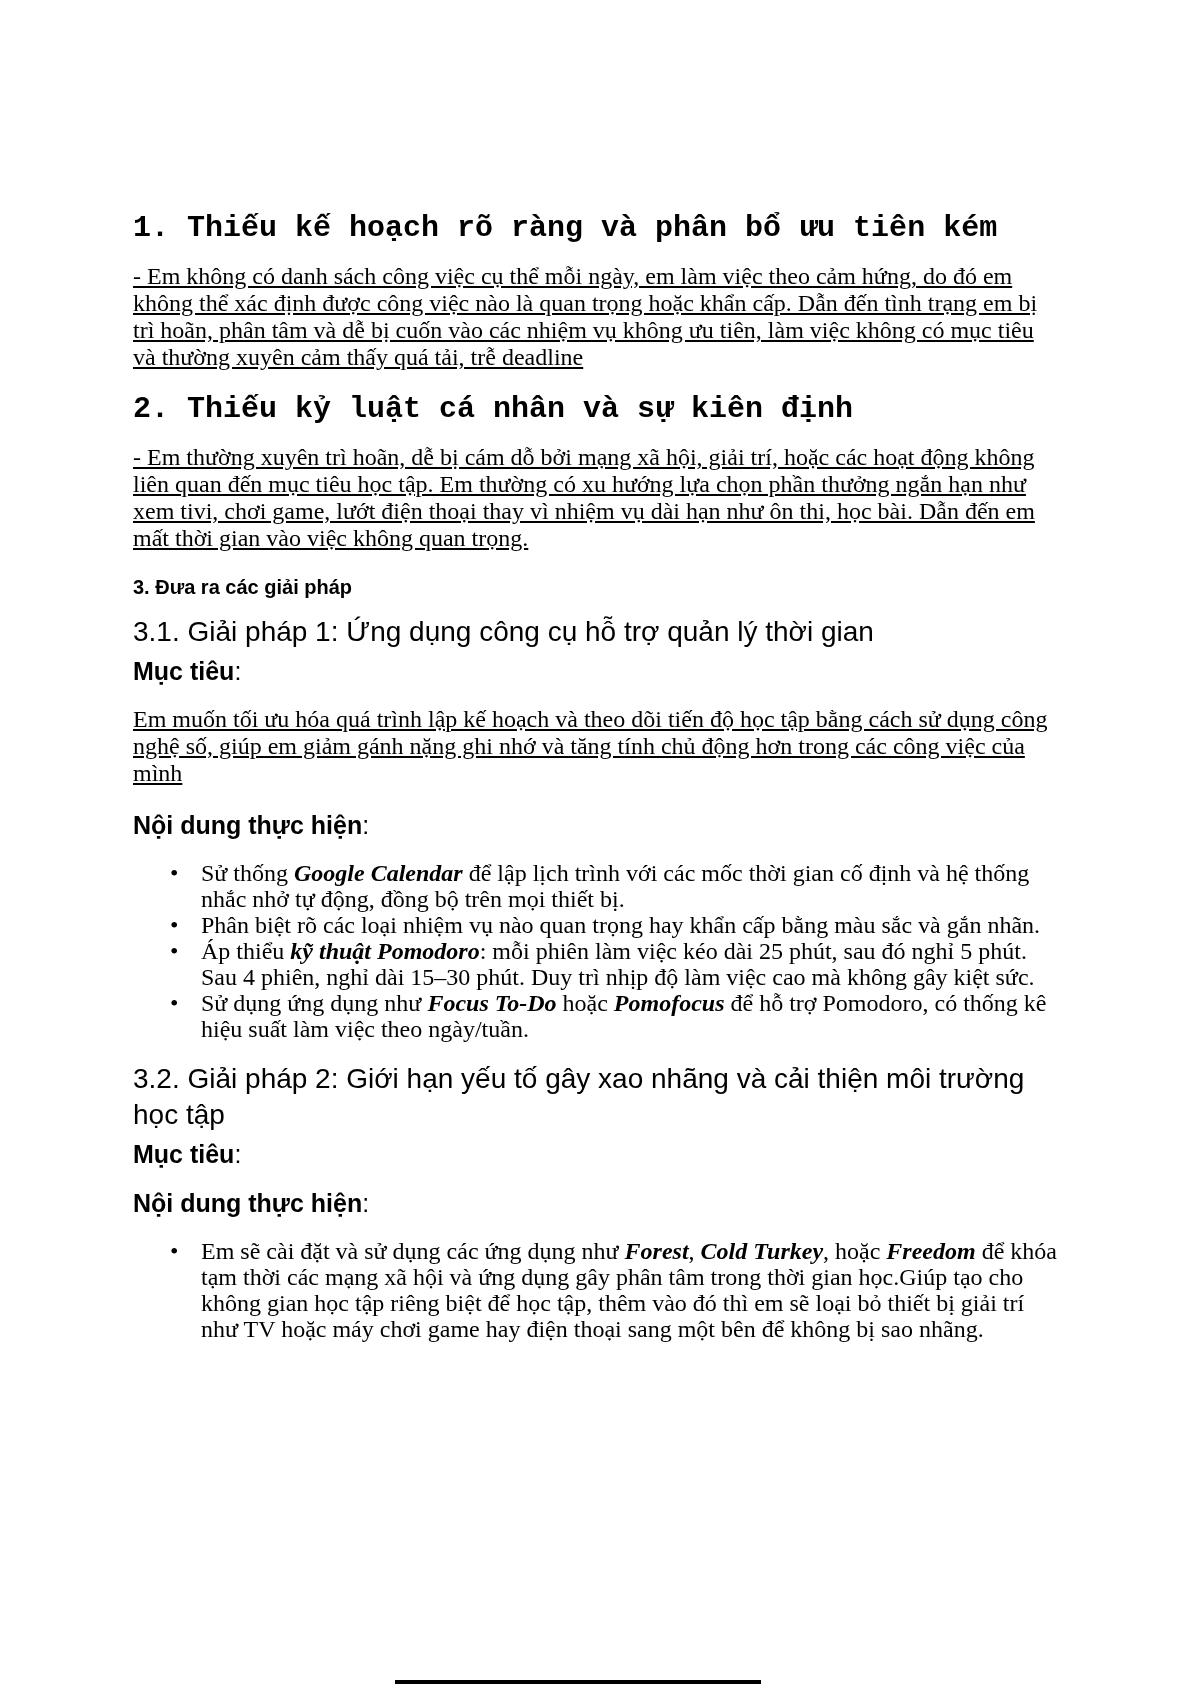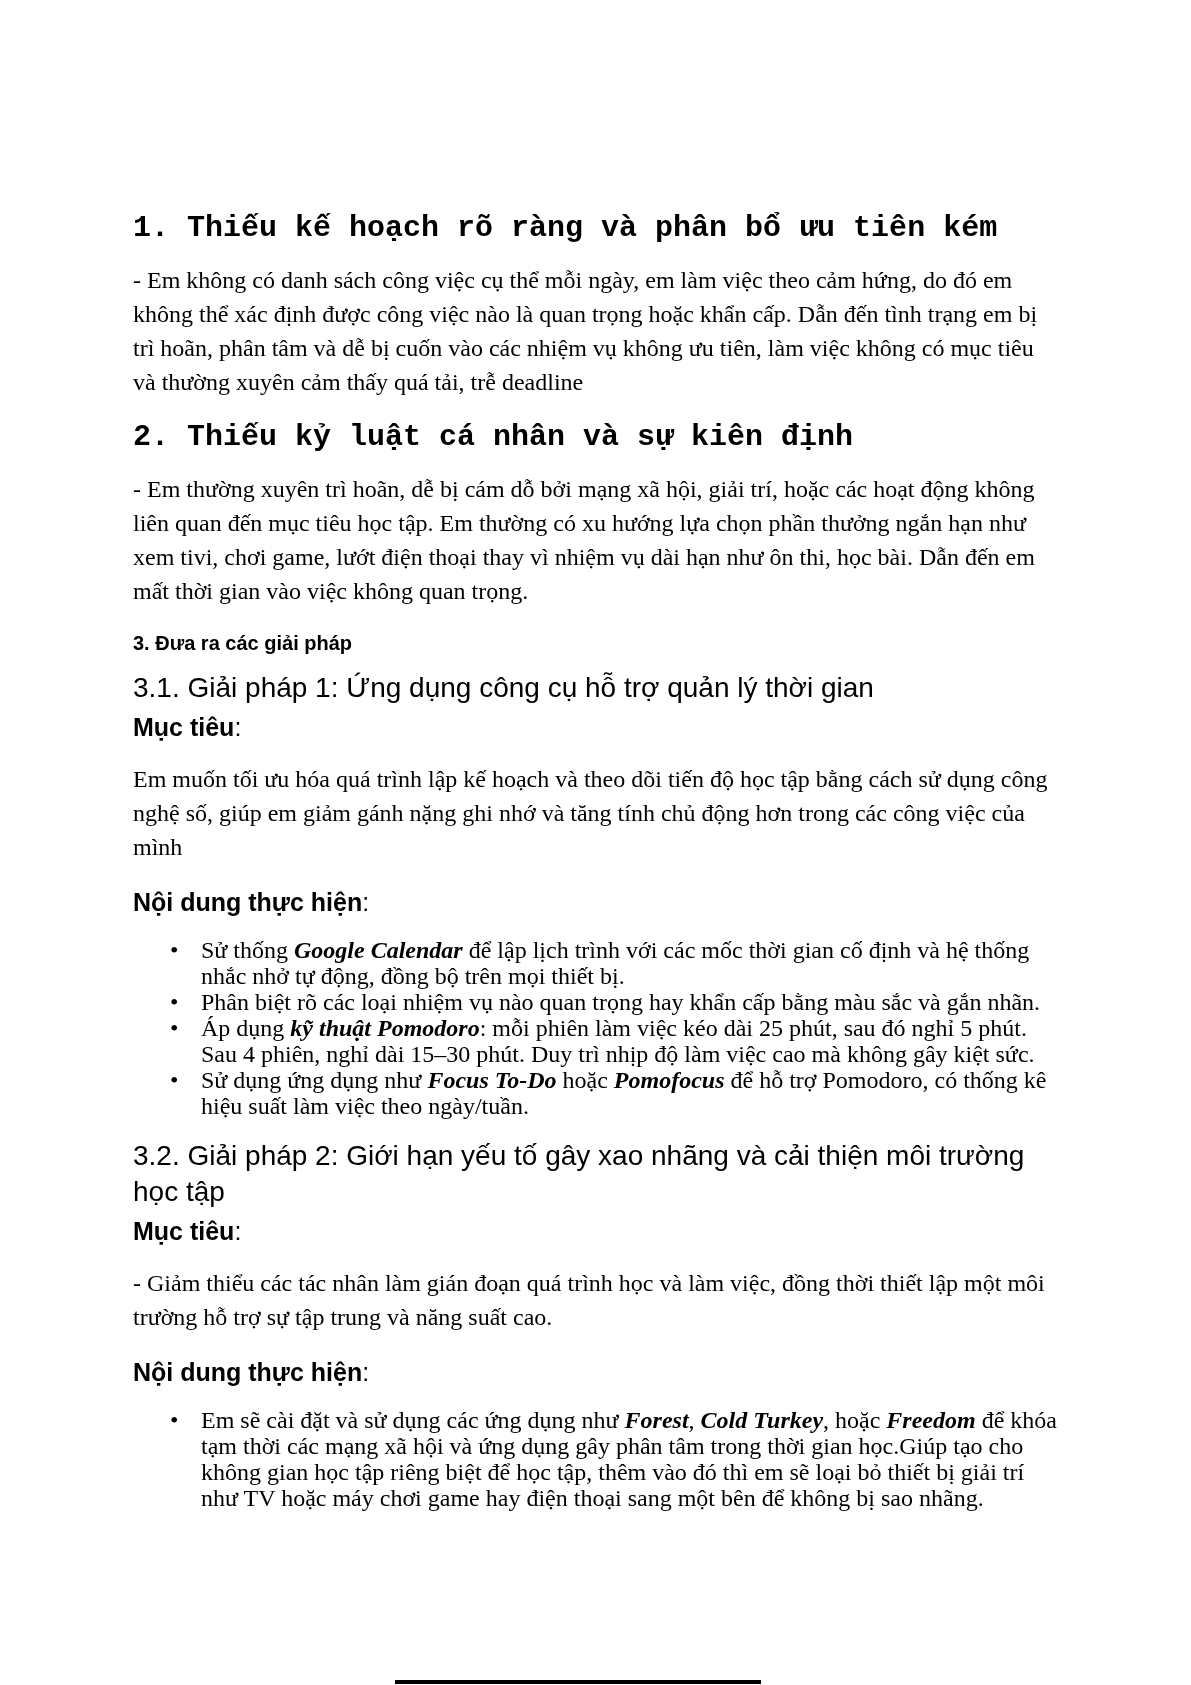--- a/index.html
+++ b/index.html
@@ -19,22 +19,23 @@
   .h-sub {
     font-family: Liberation Mono, monospace;
     font-weight: 700;
     font-size: 30px;
     line-height: 29px;
     margin: 0 0 20px 0;
   }
   
   .body-text {
     font-size: 24px;
-    line-height: 34px;
+    line-height: 27px;
     margin: 0 0 24px 0;
+    text-decoration: underline;
   }
   
   .h-small {
     font-family: "Liberation Sans", sans-serif;
     font-weight: 700;
     font-size: 20px;
     line-height: 23px;
     margin: 12px 0 15px 0;
   }
   
@@ -100,29 +101,28 @@
 
   <div class="h-label"><span class="lb">Mục tiêu</span><span>:</span></div>
 
   <p class="body-text">Em muốn tối ưu hóa quá trình lập kế hoạch và theo dõi tiến độ học tập bằng cách sử dụng công nghệ số, giúp em giảm gánh nặng ghi nhớ và tăng tính chủ động hơn trong các công việc của mình</p>
 
   <div class="h-label"><span class="lb">Nội dung thực hiện</span><span>:</span></div>
 
   <ul class="doc-list">
     <li><span>Sử thống </span><b>Google Calendar</b><span> để lập lịch trình với các mốc thời gian cố định và hệ thống nhắc nhở tự động, đồng bộ trên mọi thiết bị.</span></li>
     <li><span>Phân biệt rõ các loại nhiệm vụ nào quan trọng hay khẩn cấp bằng màu sắc và gắn nhãn.</span></li>
-    <li><span>Áp dụng </span><b>kỹ thuật Pomodoro</b><span>: mỗi phiên làm việc kéo dài 25 phút, sau đó nghỉ 5 phút. Sau 4 phiên, nghỉ dài 15–30 phút. Duy trì nhịp độ làm việc cao mà không gây kiệt sức.</span></li>
+    <li><span>Áp thiểu </span><b>kỹ thuật Pomodoro</b><span>: mỗi phiên làm việc kéo dài 25 phút, sau đó nghỉ 5 phút. Sau 4 phiên, nghỉ dài 15–30 phút. Duy trì nhịp độ làm việc cao mà không gây kiệt sức.</span></li>
     <li><span>Sử dụng ứng dụng như </span><b>Focus To-Do</b><span> hoặc </span><b>Pomofocus</b><span> để hỗ trợ Pomodoro, có thống kê hiệu suất làm việc theo ngày/tuần.</span></li>
   </ul>
 
   <h2 class="h-large mt">3.2. Giải pháp 2: Giới hạn yếu tố gây xao nhãng và cải thiện môi trường học tập</h2>
 
   <div class="h-label"><span class="lb">Mục tiêu</span><span>:</span></div>
 
-  <p class="body-text">- Giảm thiểu các tác nhân làm gián đoạn quá trình học và làm việc, đồng thời thiết lập một môi trường hỗ trợ sự tập trung và năng suất cao.</p>
 
   <div class="h-label"><span class="lb">Nội dung thực hiện</span><span>:</span></div>
 
   <ul class="doc-list">
     <li><span>Em sẽ cài đặt và sử dụng các ứng dụng như </span><b>Forest</b><span>, </span><b>Cold Turkey</b><span>, hoặc </span><b>Freedom</b><span> để khóa tạm thời các mạng xã hội và ứng dụng gây phân tâm trong thời gian học.Giúp tạo cho không gian học tập riêng biệt để học tập, thêm vào đó thì em sẽ loại bỏ thiết bị giải trí như TV hoặc máy chơi game hay điện thoại sang một bên để không bị sao nhãng.</span></li>
   </ul>
 
 </div>
 
 <div class="bottom-bar"></div>

